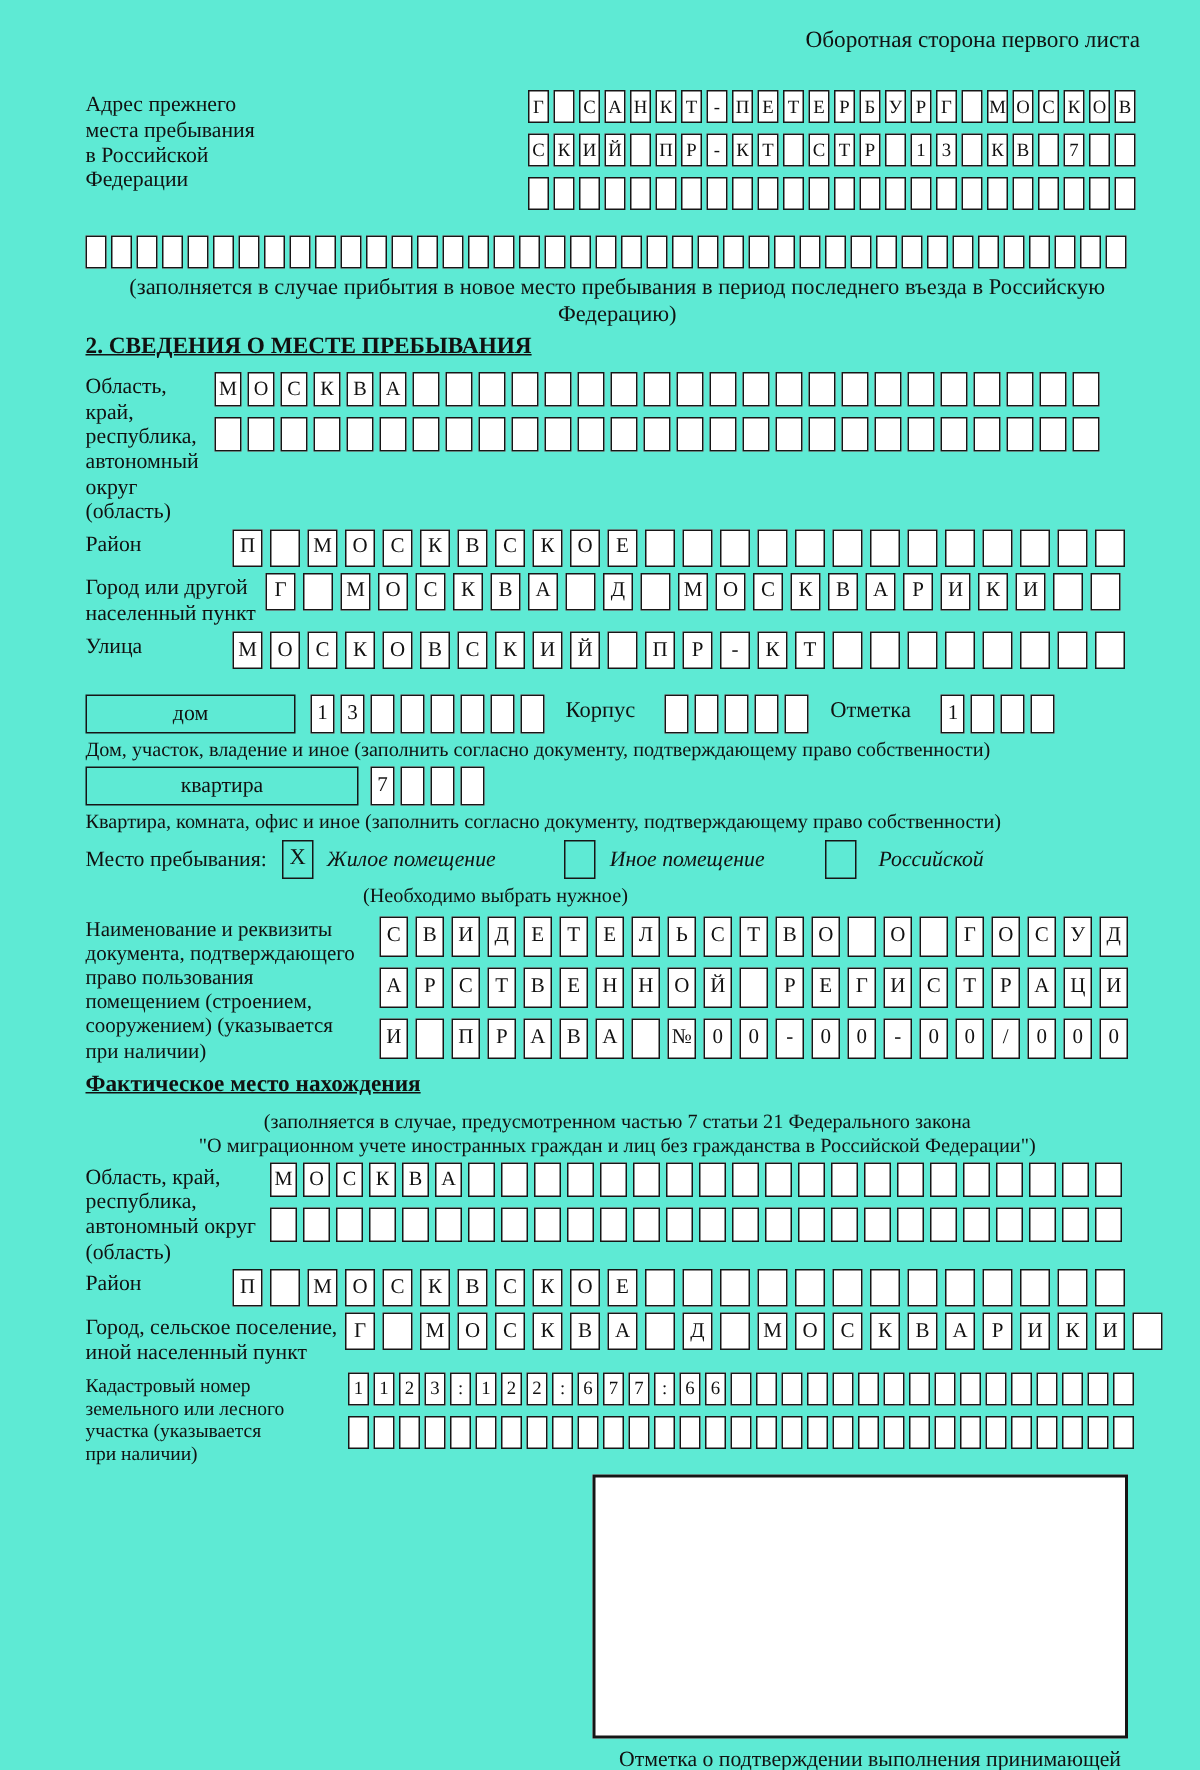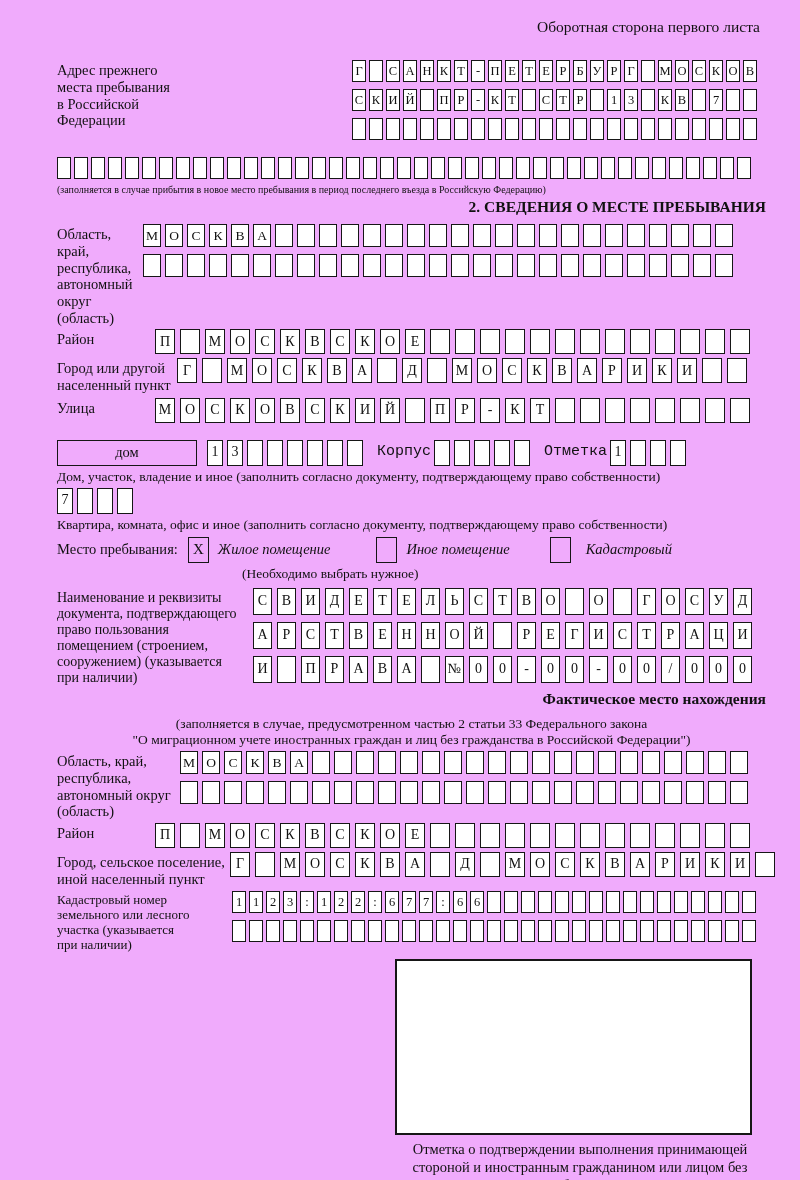--- a/index.html
+++ b/index.html
@@ -1,19 +1,19 @@
 <!DOCTYPE html>
 <html><head>
 <meta charset="utf-8">
 <style>
   * { box-sizing: border-box; margin: 0; padding: 0; }
   html,body { background:#888; }
   .page {
     width: 800px; height: 1180px; margin: 0 auto;
-    background: #f0abfc; color: #111;
+    background: #5eead4; color: #111;
     font-family: "Liberation Serif", "DejaVu Serif", serif;
     font-size: 14.5px; line-height: 1.18;
     padding: 10px 34px 0 57px; position: relative; overflow: hidden;
   }
   .hdr-right { text-align: right; font-size: 15.5px; margin: 8px 6px 24px 0; }
 
   .frow { display: flex; align-items: flex-start; }
   .flabel { flex-shrink: 0; white-space: pre-line; font-size: 14.5px; line-height: 1.15; padding-top: 2px; }
   .rows > .cellrow { margin-bottom: 7px; }
   .rows > .cellrow:last-child { margin-bottom: 0; }
@@ -24,41 +24,41 @@
     display: inline-flex; align-items: center; justify-content: center;
     font-family: "Liberation Serif", "DejaVu Serif", serif;
   }
   .r-a .cell { width: 14px; height: 22px; margin-right: 3px; font-size: 12.5px; }
   .r-b .cell { width: 18px; height: 23px; margin-right: 4px; font-size: 13.5px; }
   .r-c .cell { width: 20px; height: 25px; margin-right: 5px; font-size: 14px; }
   .r-d .cell { width: 19px; height: 27px; margin-right: 5px; font-size: 14px; }
   .r-e .cell { width: 16px; height: 26px; margin-right: 4px; font-size: 14px; }
   .r-d { margin-bottom: 8px; }
 
-  .note-c { font-size: 10px; margin: 5px 0 2px 0; }
-  .h-bold { text-align: right; font-weight: bold; font-size: 15.5px; margin: 1px 0 8px 0; }
+  .note-c { text-align: center; font-size: 15px; margin: 5px 0 2px 0; }
+  .h-bold { text-align: left; font-weight: bold; font-size: 15.5px; margin: 1px 0 8px 0; text-decoration: underline; }
 
   .lbl-prev   { width: 295px; }
   .lbl-obl    { width: 86px;  }
   .lbl-raion  { width: 98px;  }
   .lbl-gorod  { width: 120px; }
   .lbl-ulitsa { width: 98px;  }
   .lbl-doc    { width: 196px; font-size: 14px; }
   .lbl-fobl   { width: 123px; }
   .lbl-fgorod { width: 173px; }
   .lbl-kad    { width: 175px; font-size: 13px; }
 
   .longbox {
     border: 1.5px solid #161616; height: 26px;
     display: inline-flex; align-items: center; justify-content: center;
     font-size: 14.5px;
   }
   .dom-box { width: 140px; margin-right: 10px; }
   .kv-box  { width: 182px; margin-right: 8px; }
-  .inline-lbl { font-size: 15px; padding: 3px 3px 0 10px; font-family: Liberation Mono, monospace; }
+  .inline-lbl { font-size: 15px; padding: 3px 20px 0 10px; }
 
   .mesto { display: flex; align-items: center; margin-top: 4px; }
   .chkbox {
     width: 21px; height: 26px; border: 1.6px solid #161616; flex-shrink: 0;
     display: inline-flex; align-items: center; justify-content: center;
     font-size: 15px; cursor: pointer;
   }
   .mesto .t { padding: 0 10px 0 9px; font-style: italic; }
   .mesto .lead { padding-right: 10px; }
   .gap1 { margin-left: 36px; } .gap2 { margin-left: 30px; } .gap3 { margin-left: 28px; }
@@ -397,37 +397,38 @@
     <div class="cellrow r-e">
         <div class="cell">1</div>
         <div class="cell"></div>
         <div class="cell"></div>
         <div class="cell"></div>
       </div>
   </div>
   <div class="mb2 mt3" style="font-size:13.5px">Дом, участок, владение и иное (заполнить согласно документу, подтверждающему право собственности)</div>
 
   <div class="frow mt3">
+    <div class="longbox kv-box">квартира</div>
     <div class="cellrow r-e">
         <div class="cell">7</div>
         <div class="cell"></div>
         <div class="cell"></div>
         <div class="cell"></div>
       </div>
   </div>
   <div class="mb2 mt3" style="font-size:13.5px">Квартира, комната, офис и иное (заполнить согласно документу, подтверждающему право собственности)</div>
 
   <div class="mesto">
     <span class="lead">Место пребывания:</span>
     <span class="chkbox">X</span>
     <span class="t">Жилое помещение</span>
     <span class="chkbox gap1"></span>
     <span class="t">Иное помещение</span>
     <span class="chkbox gap2"></span>
-    <span class="t gap3" style="margin-left:6px">Кадастровый</span>
+    <span class="t gap3" style="margin-left:6px">Российской</span>
   </div>
   <div class="mesto-note">(Необходимо выбрать нужное)</div>
 
   <div class="frow">
     <div class="flabel lbl-doc">Наименование и реквизиты
 документа, подтверждающего
 право пользования
 помещением (строением,
 сооружением) (указывается
 при наличии)</div>
@@ -498,21 +499,21 @@
           <div class="cell">0</div>
           <div class="cell">/</div>
           <div class="cell">0</div>
           <div class="cell">0</div>
           <div class="cell">0</div>
         </div>
     </div>
   </div>
 
   <div class="h-bold mt4">Фактическое место нахождения</div>
-  <div class="fact-note">(заполняется в случае, предусмотренном частью 2 статьи 33 Федерального закона</div>
+  <div class="fact-note">(заполняется в случае, предусмотренном частью 7 статьи 21 Федерального закона</div>
   <div class="fact-note mb2">"О миграционном учете иностранных граждан и лиц без гражданства в Российской Федерации")</div>
 
   <div class="frow mt3">
     <div class="flabel lbl-fobl">Область, край,
 республика,
 автономный округ
 (область)</div>
     <div class="rows">
       <div class="cellrow r-b">
           <div class="cell">М</div>

